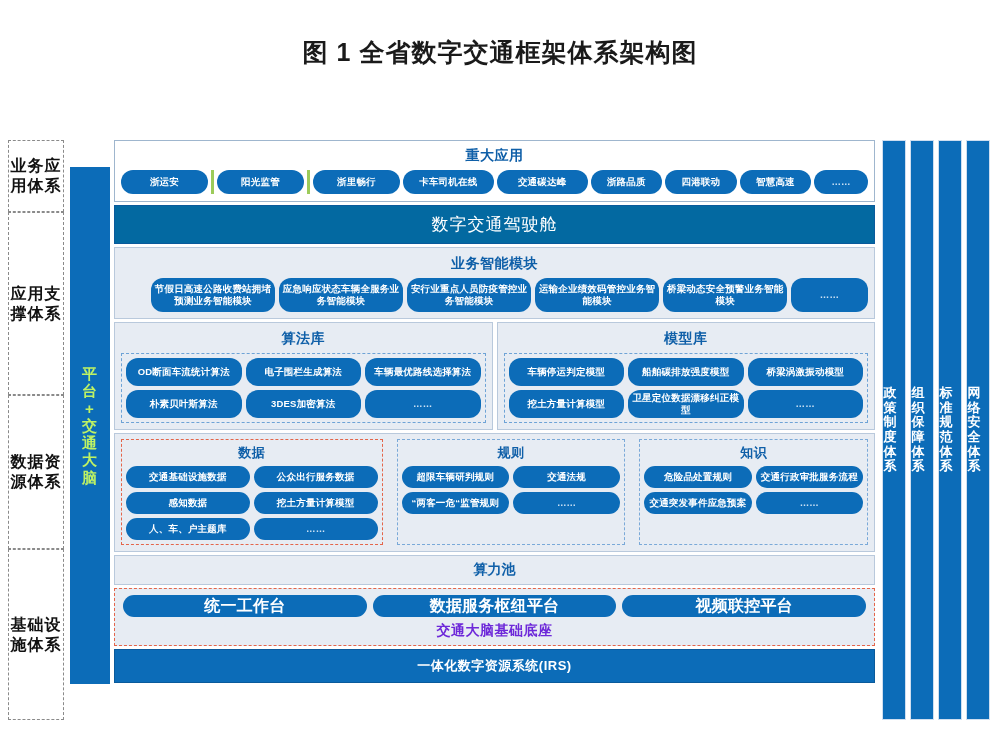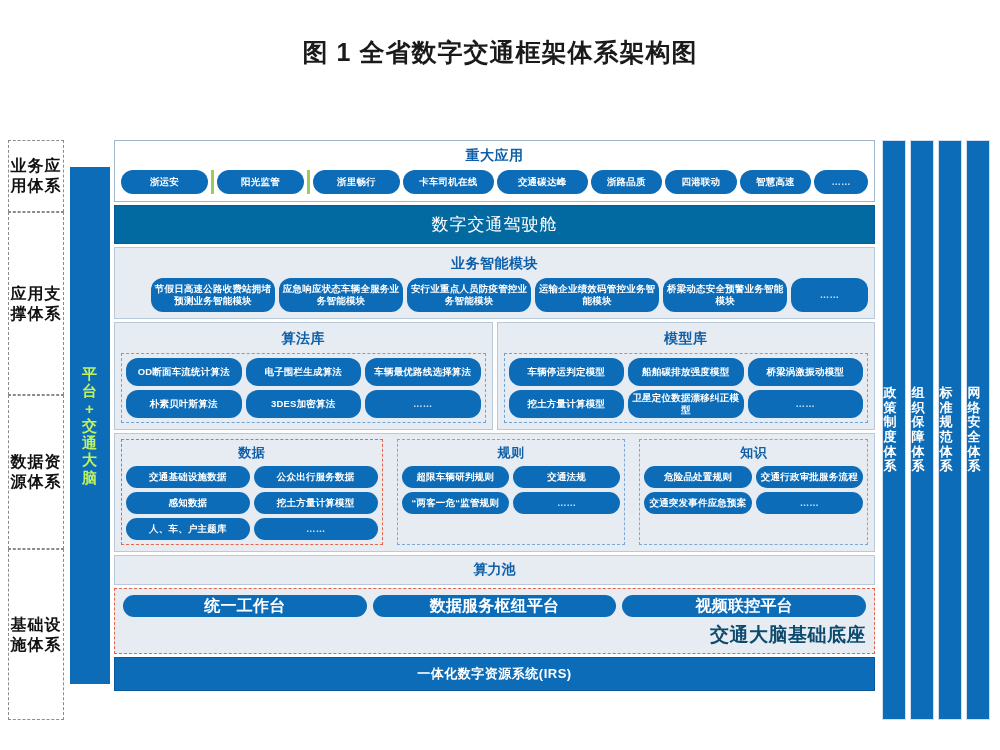--- a/index.html
+++ b/index.html
@@ -172,24 +172,24 @@
 
   
   .brain-base{
     border:1px dashed #e4654a;
     background:#e7ecf3;
     padding:6px 8px 3px;
   }
   .brain-row{ display:flex; gap:6px; justify-content:space-between; }
   .brain-row .chip{ flex:1; height:22px; font-size:16px; }
   .brain-title{
-    text-align:right;
-    font-weight:bold;
-    font-size:19px;
-    color:#0c4a6e;
+    text-align:center;
+    font-weight:bold;
+    font-size:14px;
+    color:#6d28d9;
     padding:5px 0 2px;
     letter-spacing:.5px;
   }
 
   
   .irs{
     background:#0c6cb8;
     color:#fff;
     text-align:center;
     font-size:13px;

